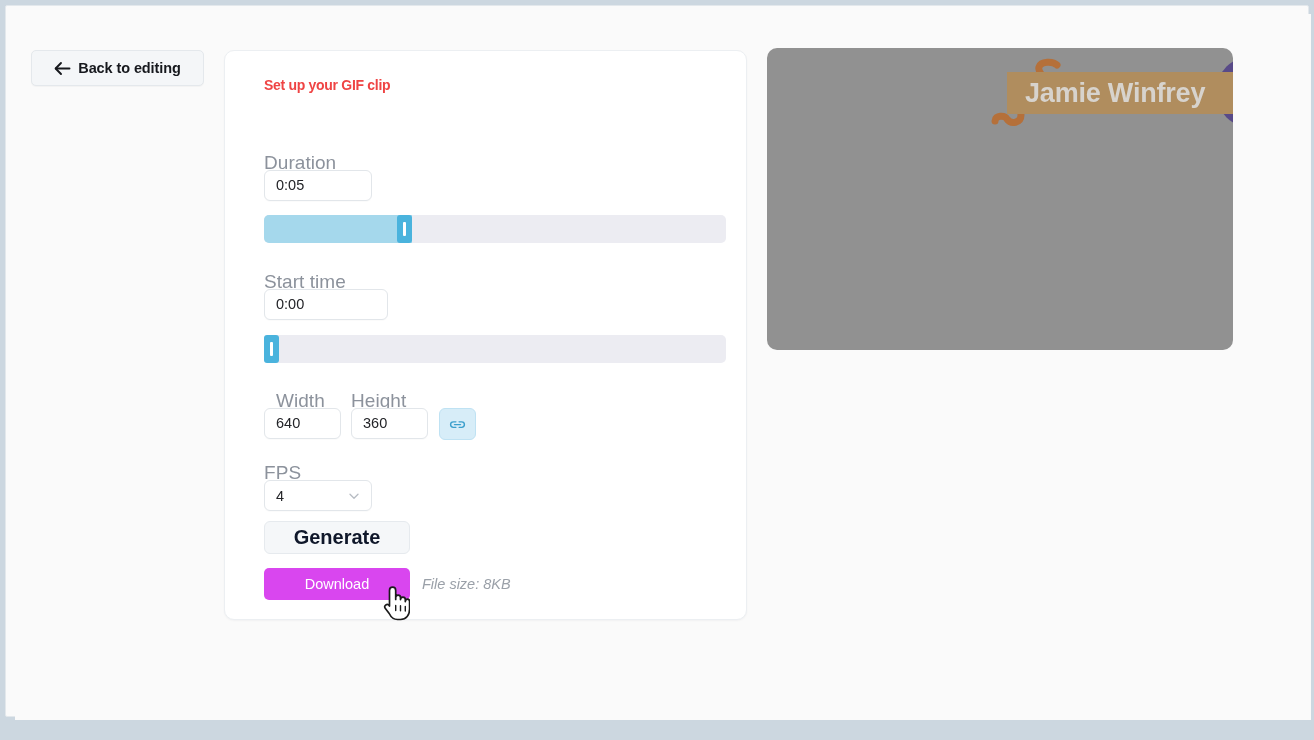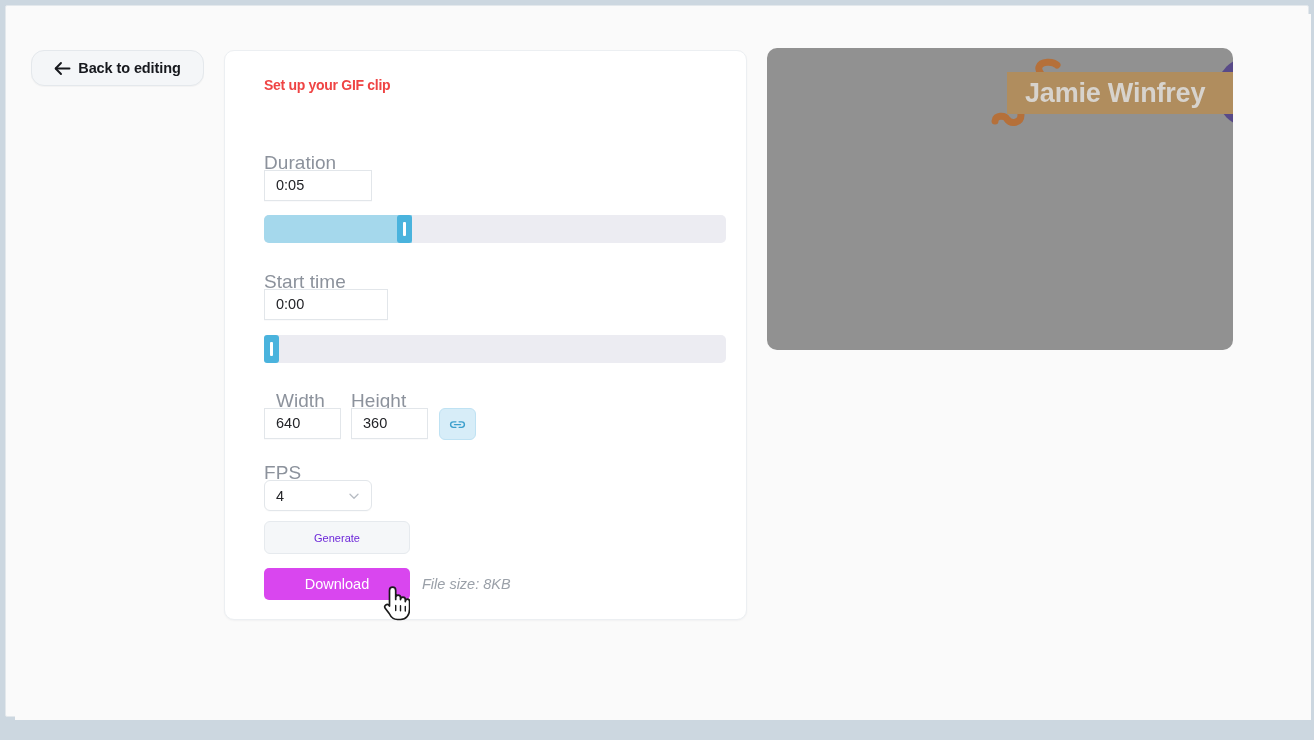--- a/index.html
+++ b/index.html
@@ -38,21 +38,21 @@
     overflow: hidden;
   }
 
   
   .back-btn {
     position: absolute;
     left: 16px; top: 36px;
     width: 173px; height: 36px;
     background: #f4f6f8;
     border: 1px solid #e4e8ec;
-    border-radius: 13px;
+    border-radius: 5px;
     display: flex;
     align-items: center;
     justify-content: center;
     gap: 7px;
     cursor: pointer;
     box-shadow: 0 1px 1px rgba(16,24,40,0.03);
   }
   .back-btn .arrow {
     display: block;
     width: 17px; height: 15px;
@@ -88,21 +88,21 @@
   .field-label {
     position: absolute;
     font-size: 19px;
     color: #8c929c;
     letter-spacing: 0.05px;
   }
   .text-input {
     position: absolute;
     background: #ffffff;
     border: 1px solid #e2e6ea;
-    border-radius: 0;
+    border-radius: 6px;
     font-size: 14.5px;
     color: #232428;
     padding: 8px 11px;
     line-height: 1;
     display: flex;
     align-items: center;
     box-shadow: 0 1px 1px rgba(16,24,40,0.02);
     cursor: text;
   }
 
@@ -173,23 +173,23 @@
   }
 
   
   .btn-generate {
     position: absolute;
     left: 39px; top: 470px;
     width: 146px; height: 33px;
     background: #f5f7f9;
     border: 1px solid #e6eaee;
     border-radius: 6px;
-    font-size: 11px;
-    font-weight: normal;
-    color: #6d28d9;
+    font-size: 20px;
+    font-weight: bold;
+    color: #0f172a;
     display: flex;
     align-items: center;
     justify-content: center;
     cursor: pointer;
   }
   .btn-download {
     position: absolute;
     left: 39px; top: 517px;
     width: 146px; height: 32px;
     background: #d946ef;

